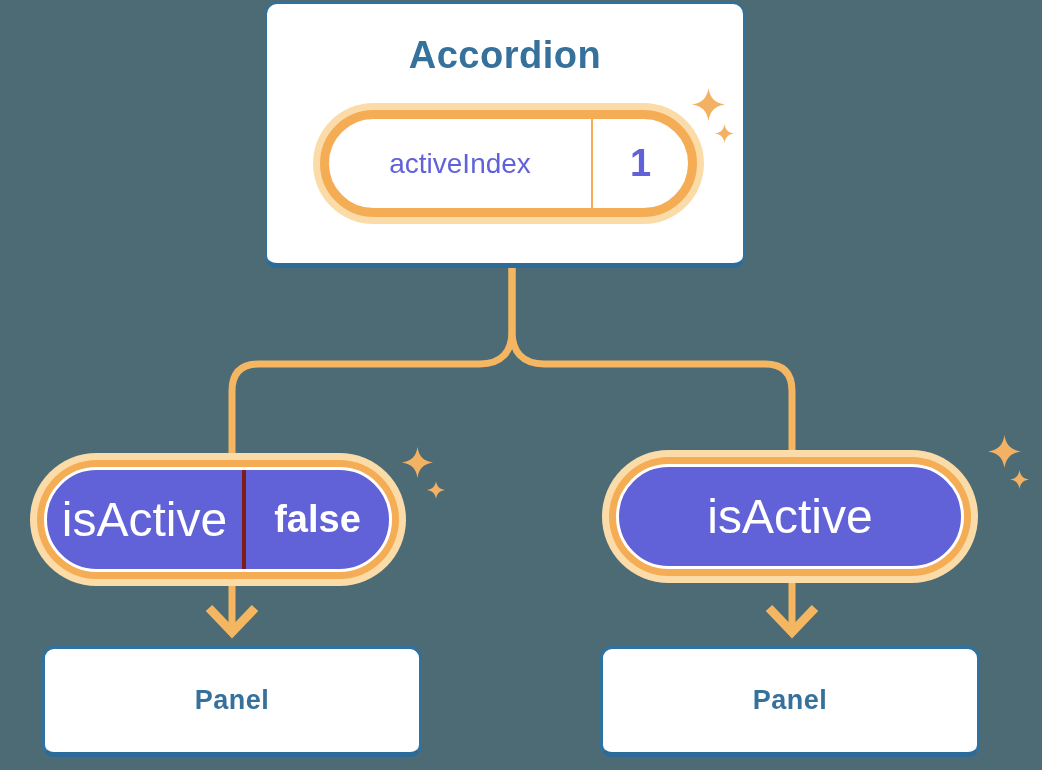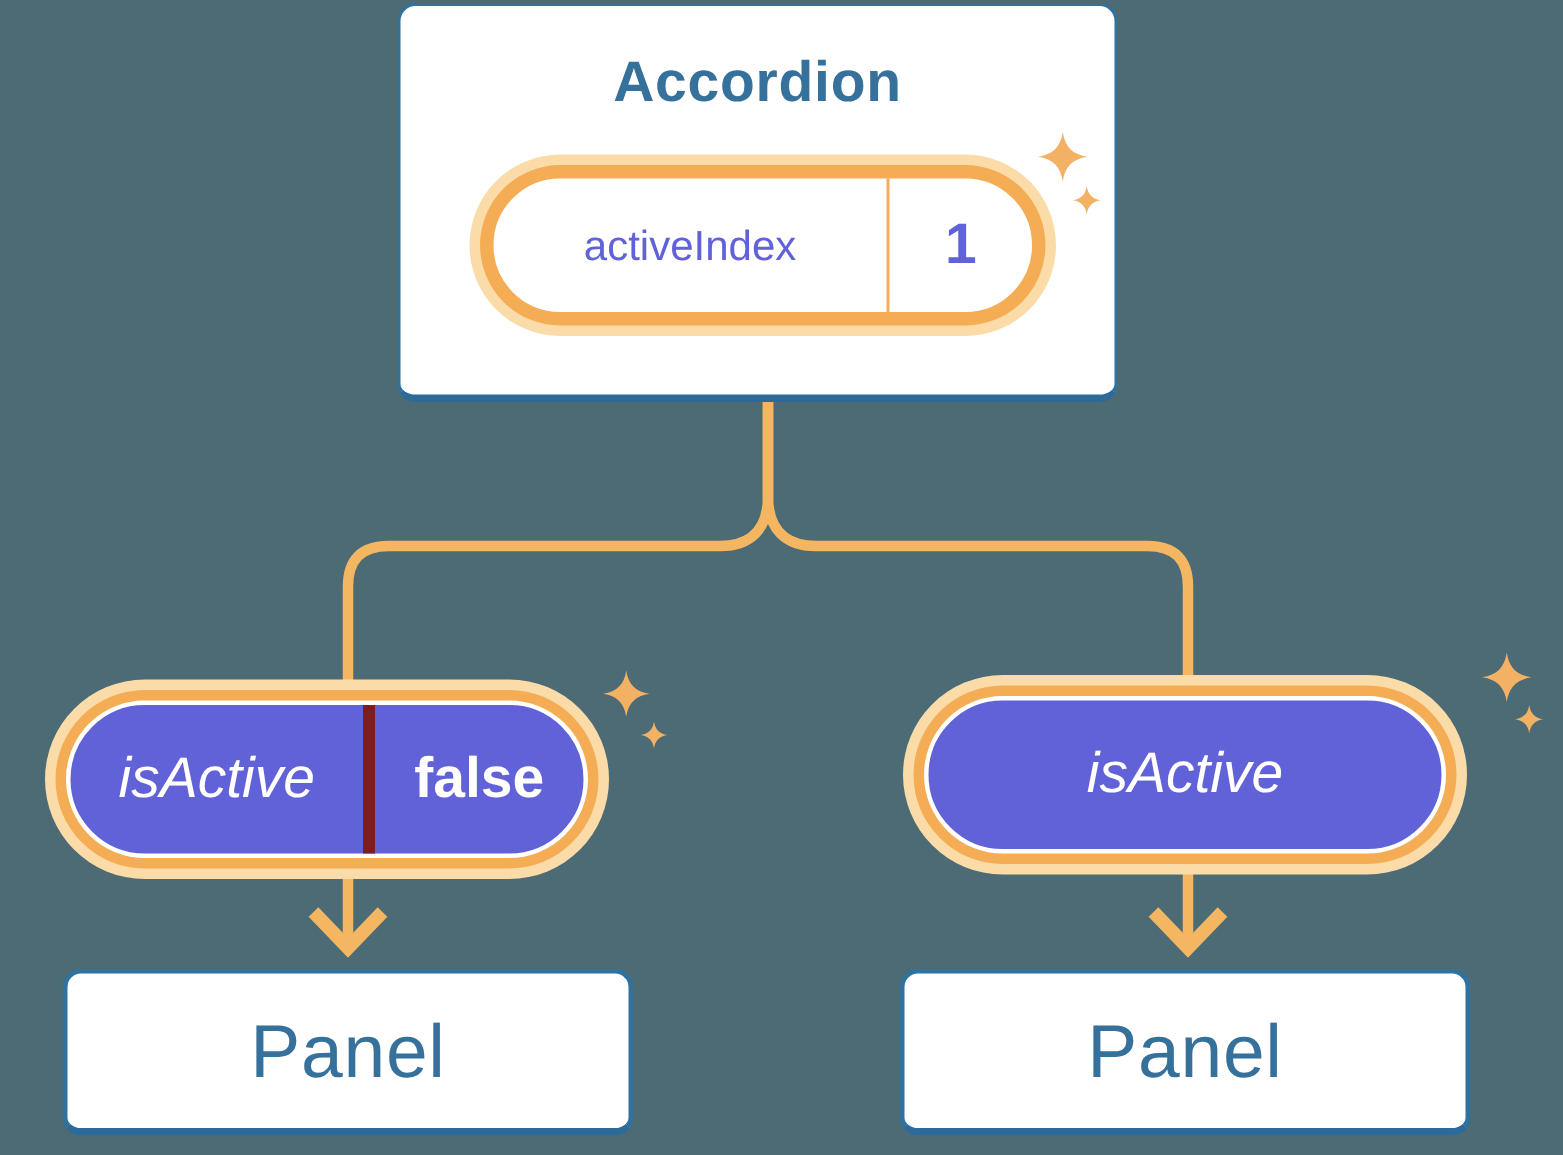--- a/index.html
+++ b/index.html
@@ -47,31 +47,31 @@
     position:absolute;width:348px;height:105px;
     background:var(--prop-pill-fill);
     border:3px solid #fff;border-radius:60px;
     box-shadow:0 0 0 7px var(--pill-ring),0 0 0 14px var(--pill-halo);
     display:flex;align-items:stretch;
   }
   .prop-pill-left{left:44px;top:467px;}
   .prop-pill-right{left:616px;top:464px;}
   .prop-pill .pill-cell{display:flex;align-items:center;justify-content:center;}
   .prop-label-cell{flex:1;}
-  .prop-value-cell{border-left:8px solid #7f1d1d;}
+  .prop-value-cell{border-left:4px solid #7f1d1d;}
   .prop-pill-left .prop-value-cell{width:43%;}
   .prop-pill-right .prop-value-cell{width:39.5%;}
-  .prop-label{font-size:38px;color:var(--prop-pill-text);font-style:italic;}
+  .prop-label{font-size:48px;color:var(--prop-pill-text);}
   .prop-value{font-size:38px;font-weight:700;color:var(--prop-pill-text);}
 
   .panel-card{width:380px;height:111px;border-width:3px;border-bottom-width:5px;
     display:flex;align-items:center;justify-content:center;}
   .panel-card-left{left:42px;top:646px;}
   .panel-card-right{left:600px;top:646px;}
-  .panel-title{font-size:50px;font-weight:400;letter-spacing:.5px;color:var(--heading-text);}
+  .panel-title{font-size:27px;font-weight:700;letter-spacing:.5px;color:var(--heading-text);}
 
   .sparkle{position:absolute;pointer-events:none;}
   .sparkle path{fill:var(--sparkle);}
 </style>
 </head>
 <body>
 
 <div class="canvas">
 
   <svg class="connector-svg" viewBox="0 0 1042 770" aria-hidden="true">

